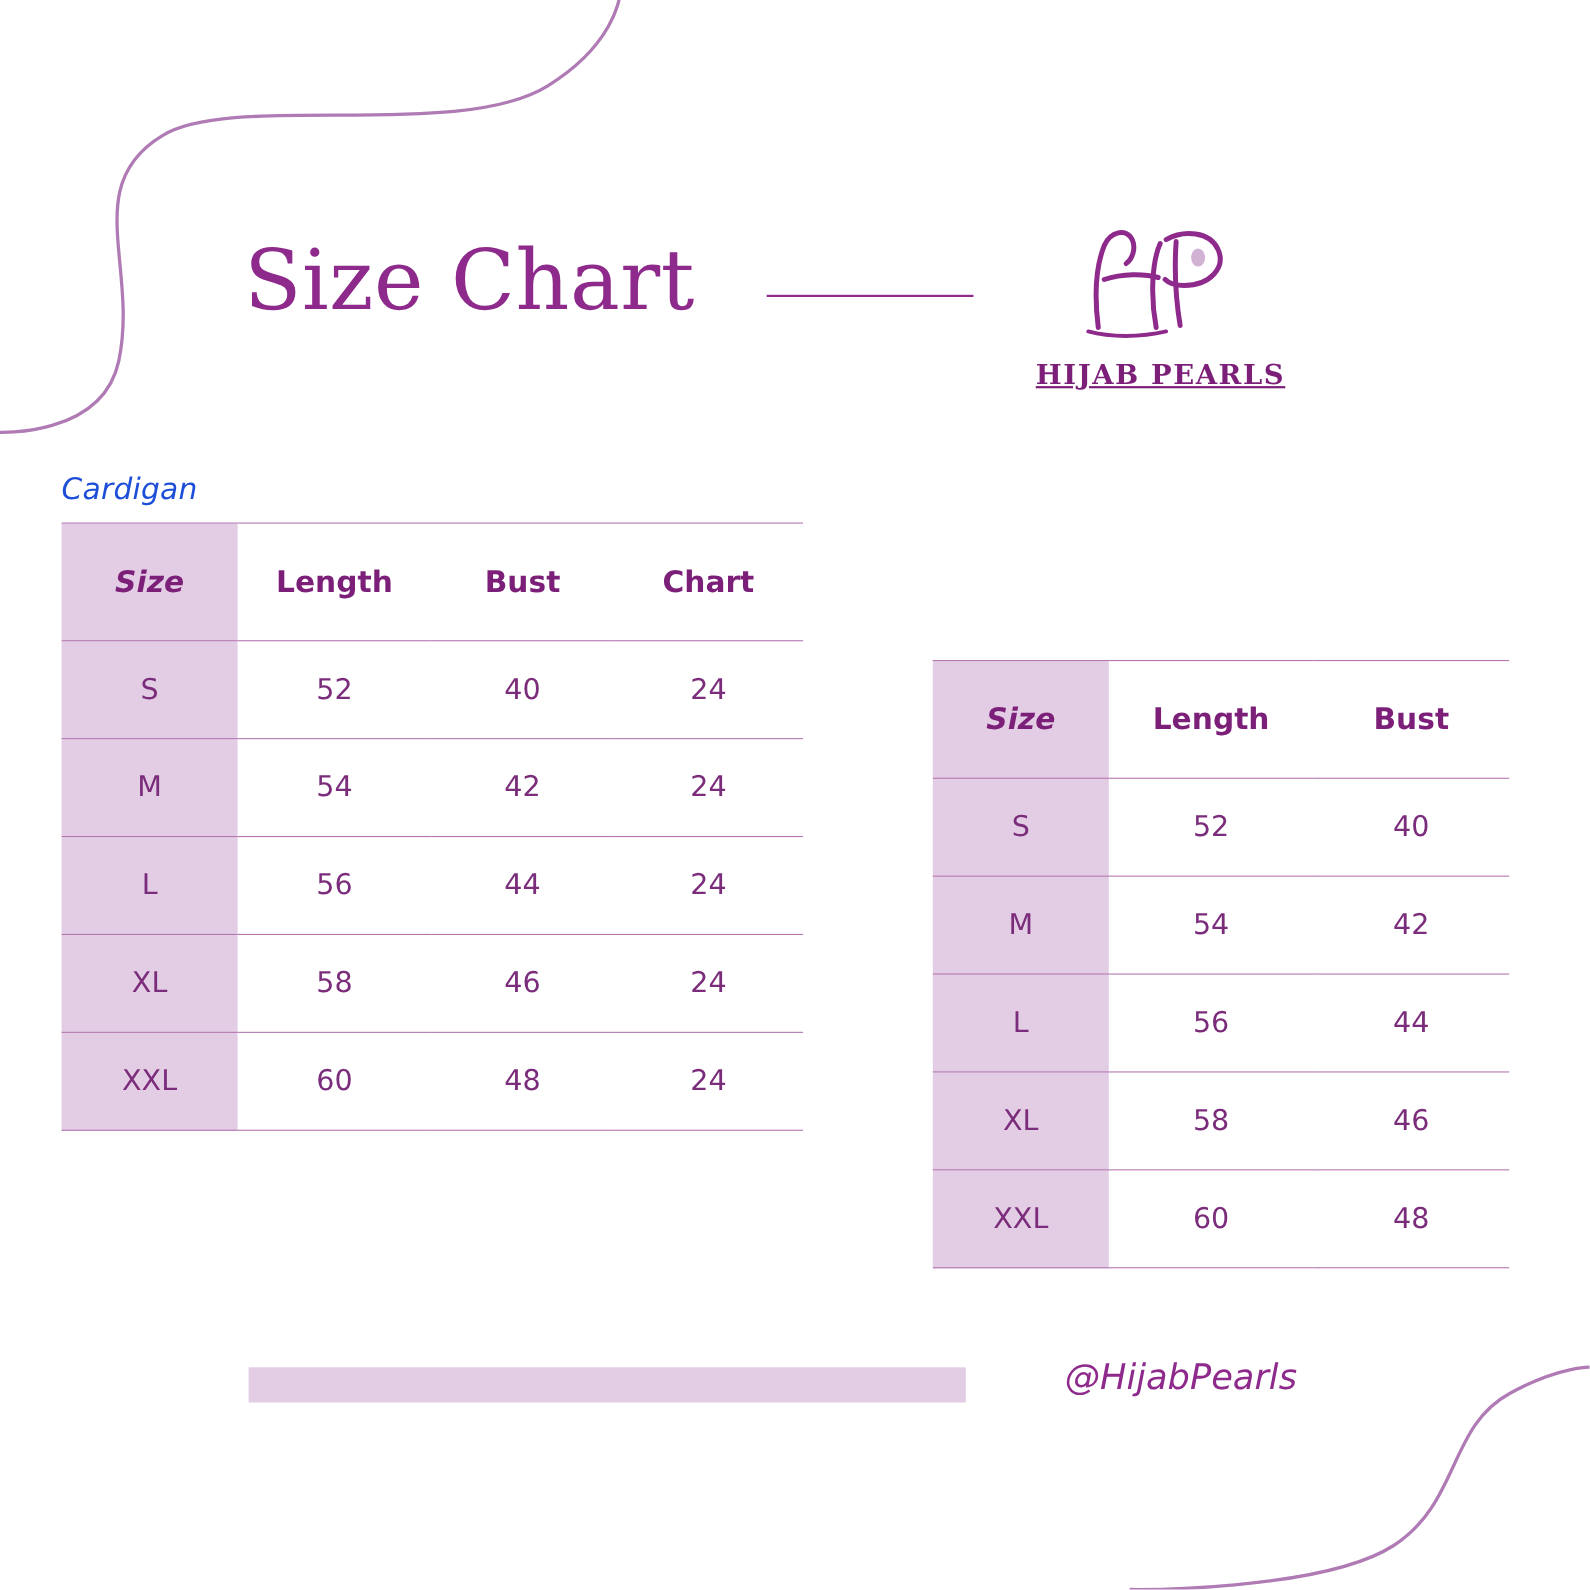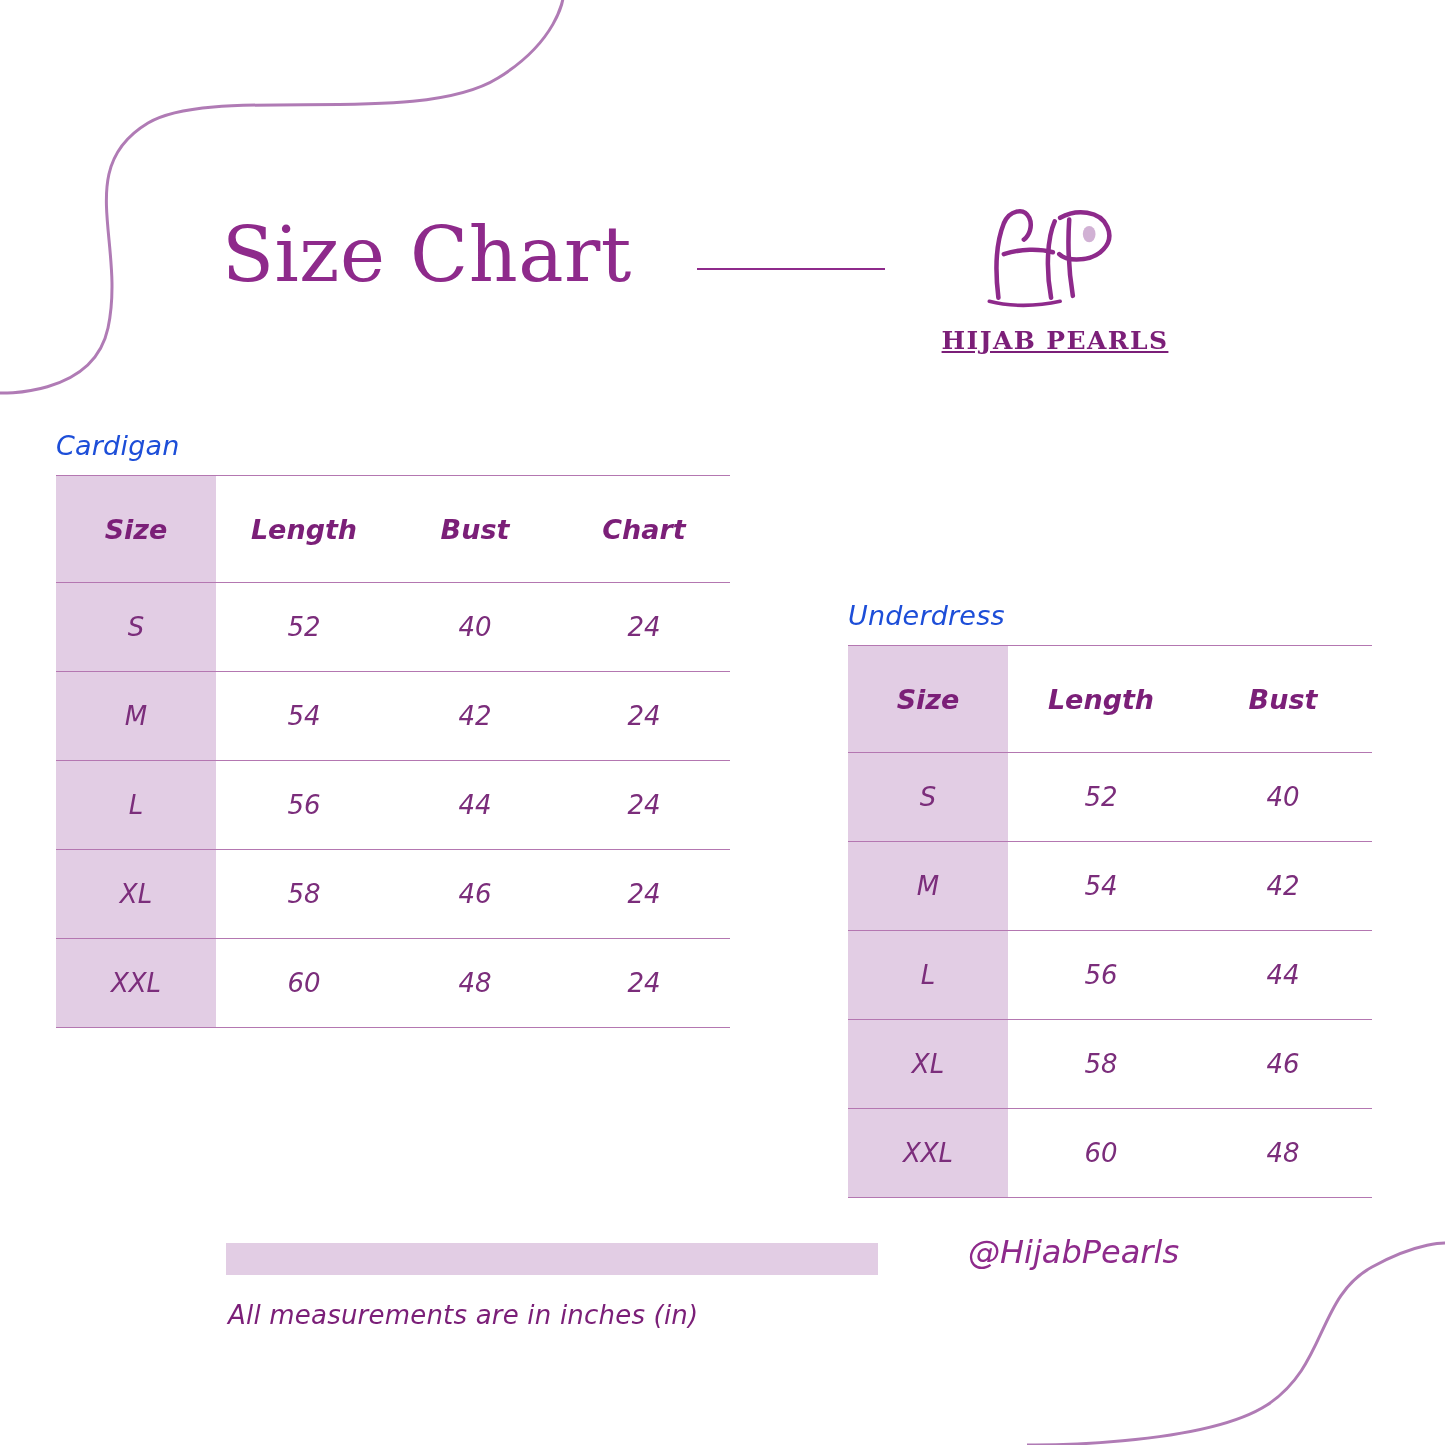--- a/index.html
+++ b/index.html
@@ -106,21 +106,20 @@
   }
   table.size-table th,
   table.size-table td {
     text-align: center;
     vertical-align: middle;
     color: #7b2d7b;
     font-size: 26px;
     font-weight: 400;
     border-bottom: 1.6px solid #b477b1;
     padding: 0;
-    font-style: italic;
   }
   table.size-table thead th {
     font-weight: 700;
     font-size: 27px;
     color: #7b1f78;
   }
   table.size-table thead th.size-head {
     font-style: italic;
   }
   .col-size {
@@ -263,21 +262,20 @@
           <td class="col-size">XXL</td>
           <td>60</td>
           <td>48</td>
           <td>24</td>
         </tr>
       </tbody>
     </table>
   </div>
 
   <div class="table-block" style="left:848px; top:600px;">
-    <div class="table-label">Underdress</div>
     <table class="size-table" id="underdress-table">
       <colgroup>
         <col class="u-size">
           <col class="u-len">
           <col class="u-bust">
       </colgroup>
       <thead>
         <tr>
           <th class="col-size size-head">Size</th>
           <th>Length</th>
@@ -308,16 +306,15 @@
         <tr>
           <td class="col-size">XXL</td>
           <td>60</td>
           <td>48</td>
         </tr>
       </tbody>
     </table>
   </div>
 
   <div class="footer-bar"></div>
-  <div class="footer-note">All measurements are in inches (in)</div>
   <div class="handle">@HijabPearls</div>
 
 </div>
 
 </body></html>

